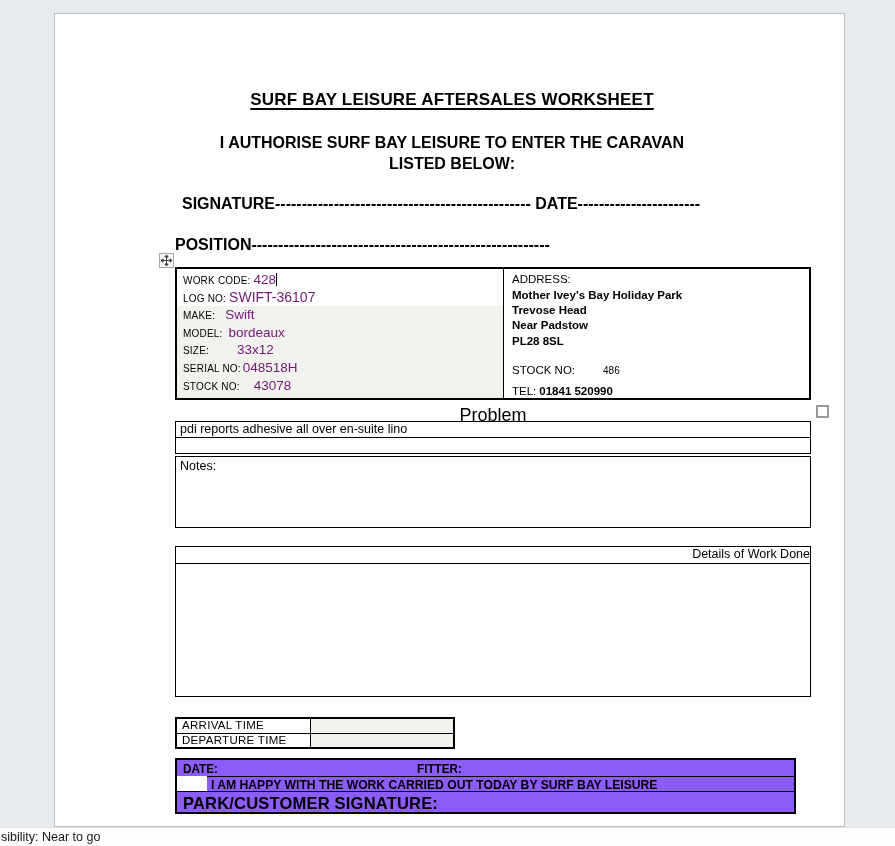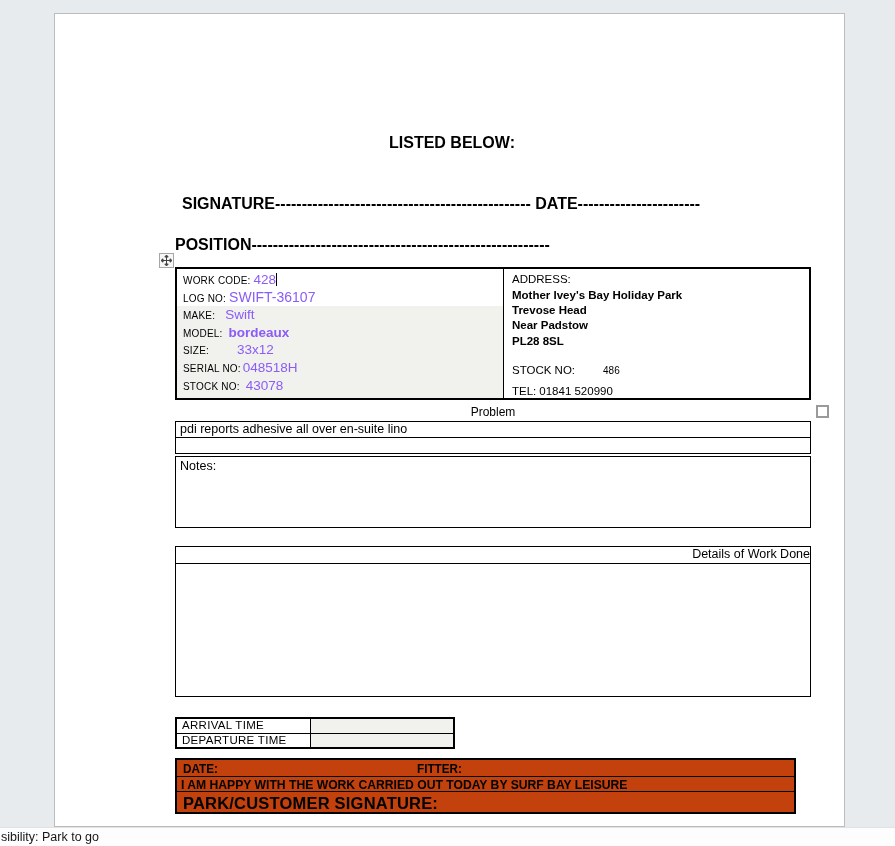--- a/index.html
+++ b/index.html
@@ -41,83 +41,85 @@
     position:absolute; left:120px; top:253px; width:636px; height:133px;
     border:2px solid #000; display:flex;
   }
   .cav-left  { width:327px; border-right:1px solid #000; position:relative; overflow:hidden; }
   .cav-right { flex:1; position:relative; padding:3px 16px 0 8px; overflow:hidden; }
 
   .cav-row { line-height:15.6px; padding-left:6px; white-space:nowrap; }
   .cav-rows-top { padding-top:2px; }
   .cav-shade { background:#f1f1ee; }
   .fl { font-size:10px; color:#000; letter-spacing:.2px; }
-  .fv { font-size:13.5px; color:#8b5cf6; white-space:pre; }
+  .fv { font-size:13.5px; color:#701a75; white-space:pre; }
   .fv-lg { font-size:14px; }
   .r1 .fv{ margin-left:3px; } .r2 .fv{ margin-left:3px; }
-  .r3 .fv{ margin-left:10px; } .r4 .fv{ margin-left:6px;font-weight:bold; }
+  .r3 .fv{ margin-left:10px; } .r4 .fv{ margin-left:6px; }
   .r5 .fv{ margin-left:28px; } .r6 .fv{ margin-left:2px; }
-  .r7 .fv{ margin-left:6px; }
+  .r7 .fv{ margin-left:14px; }
   .assigned { font-size:11px; line-height:14px; padding:1px 0 2px 6px; color:#000; }
   .caret { display:inline-block; width:1px; height:13px; background:#000; vertical-align:-2px; }
 
   .addr-label { font-size:11.5px; line-height:15.5px; color:#000; }
   .addr-line  { font-size:11.5px; font-weight:bold; line-height:15.4px; color:#000; }
   .pitch-row  { margin-top:15px; font-size:11.5px; color:#000; }
   .pitch-val  { font-size:10px; margin-left:28px; }
   .tel-row    { position:absolute; left:8px; bottom:1px; font-size:11.5px; color:#000; }
-  .tel-val    { font-weight:normal; margin-left:3px; }
+  .tel-val    { font-weight:bold; margin-left:3px; }
 
   
   .problem-header { position:absolute; left:120px; top:391px; width:636px; text-align:center;
-    font-size:12px; color:#000; }
+    font-size:18px; color:#000; }
   .problem-table { position:absolute; left:120px; top:407px; width:636px; border:1.5px solid #000; }
   .problem-row1 { height:16px; border-bottom:1.5px solid #000; font-size:12.5px; line-height:15px; padding-left:4px; }
   .problem-row2 { height:15px; }
   .notes-box { position:absolute; left:120px; top:442px; width:636px; height:72px; border:1.5px solid #000;
     font-size:12.5px; padding:2px 0 0 4px; }
 
   
   .details-box { position:absolute; left:120px; top:532px; width:636px; height:151px; border:1.5px solid #000; }
   .details-header { height:17px; border-bottom:1px solid #000; text-align:right; font-size:12.5px; line-height:15px; }
   .details-body { height:132px; }
 
   
   .times-table { position:absolute; left:120px; top:703px; width:280px; border:2px solid #000; }
   .times-row { display:flex; height:14px; }
   .times-row + .times-row { border-top:1.5px solid #000; }
   .times-label { width:134px; border-right:1.5px solid #000; font-size:11.5px; line-height:12px; padding-left:5px; letter-spacing:.3px; }
   .times-value { flex:1; background:#f1f1ee; }
 
   
   .footer-table { position:absolute; left:120px; top:744px; width:621px; border:2px solid #000; }
-  .f-row { background:#c2410c; position:relative; }
+  .f-row { background:#8b5cf6; position:relative; }
   .f-row + .f-row { border-top:1.5px solid #000; }
   .f-row1 { height:16px; }
-  .f-row2 { height:15px; }
+  .f-row2 { height:15px;margin-left:30px; }
   .f-row3 { height:21px; }
   .cond { display:inline-block; transform:scaleX(.9); transform-origin:0 50%; white-space:nowrap; }
   .date-label { position:absolute; left:6px; top:1px; font-size:13px; font-weight:bold; }
   .fitter-label { position:absolute; left:240px; top:1px; font-size:13px; font-weight:bold; }
   .happy-line { position:absolute; left:4px; top:0; font-size:13.5px; font-weight:bold; line-height:15px; }
   .park-sig { position:absolute; left:6px; top:2px; font-size:16.5px; font-weight:bold; letter-spacing:.2px; }
 
   
   .status-bar { position:absolute; left:0; top:827px; width:895px; height:19px;
     background:#fdfdfd; border-top:1px solid #e2e2e2; }
   .status-text { position:absolute; left:1px; top:0; font-size:12.5px; line-height:18px; color:#161616; }
 </style>
 </head>
 <body>
 
 <div class="canvas">
   <div class="page">
 
+    <div class="doc-title">SURF BAY LEISURE AFTERSALES WORKSHEET</div>
 
     <div class="auth-block">
+      <div>I AUTHORISE SURF BAY LEISURE TO ENTER THE CARAVAN</div>
       <div>LISTED BELOW:</div>
     </div>
 
     <div class="sig-line">SIGNATURE------------------------------------------------ DATE-----------------------</div>
     <div class="pos-line">POSITION--------------------------------------------------------</div>
 
     <div class="move-handle">
       <span>
         <svg width="11" height="11" viewBox="0 0 11 11">
           <g stroke="#444" stroke-width="1" fill="#444">
@@ -214,15 +216,15 @@
         <span class="happy-line"><span class="cond">I AM HAPPY WITH THE WORK CARRIED OUT TODAY BY SURF BAY LEISURE</span></span>
       </div>
       <div class="f-row f-row3">
         <span class="park-sig">PARK/CUSTOMER SIGNATURE:</span>
       </div>
     </div>
 
   </div>
 
   <div class="status-bar">
-    <span class="status-text">sibility: Park to go</span>
+    <span class="status-text">sibility: Near to go</span>
   </div>
 </div>
 
 </body></html>

